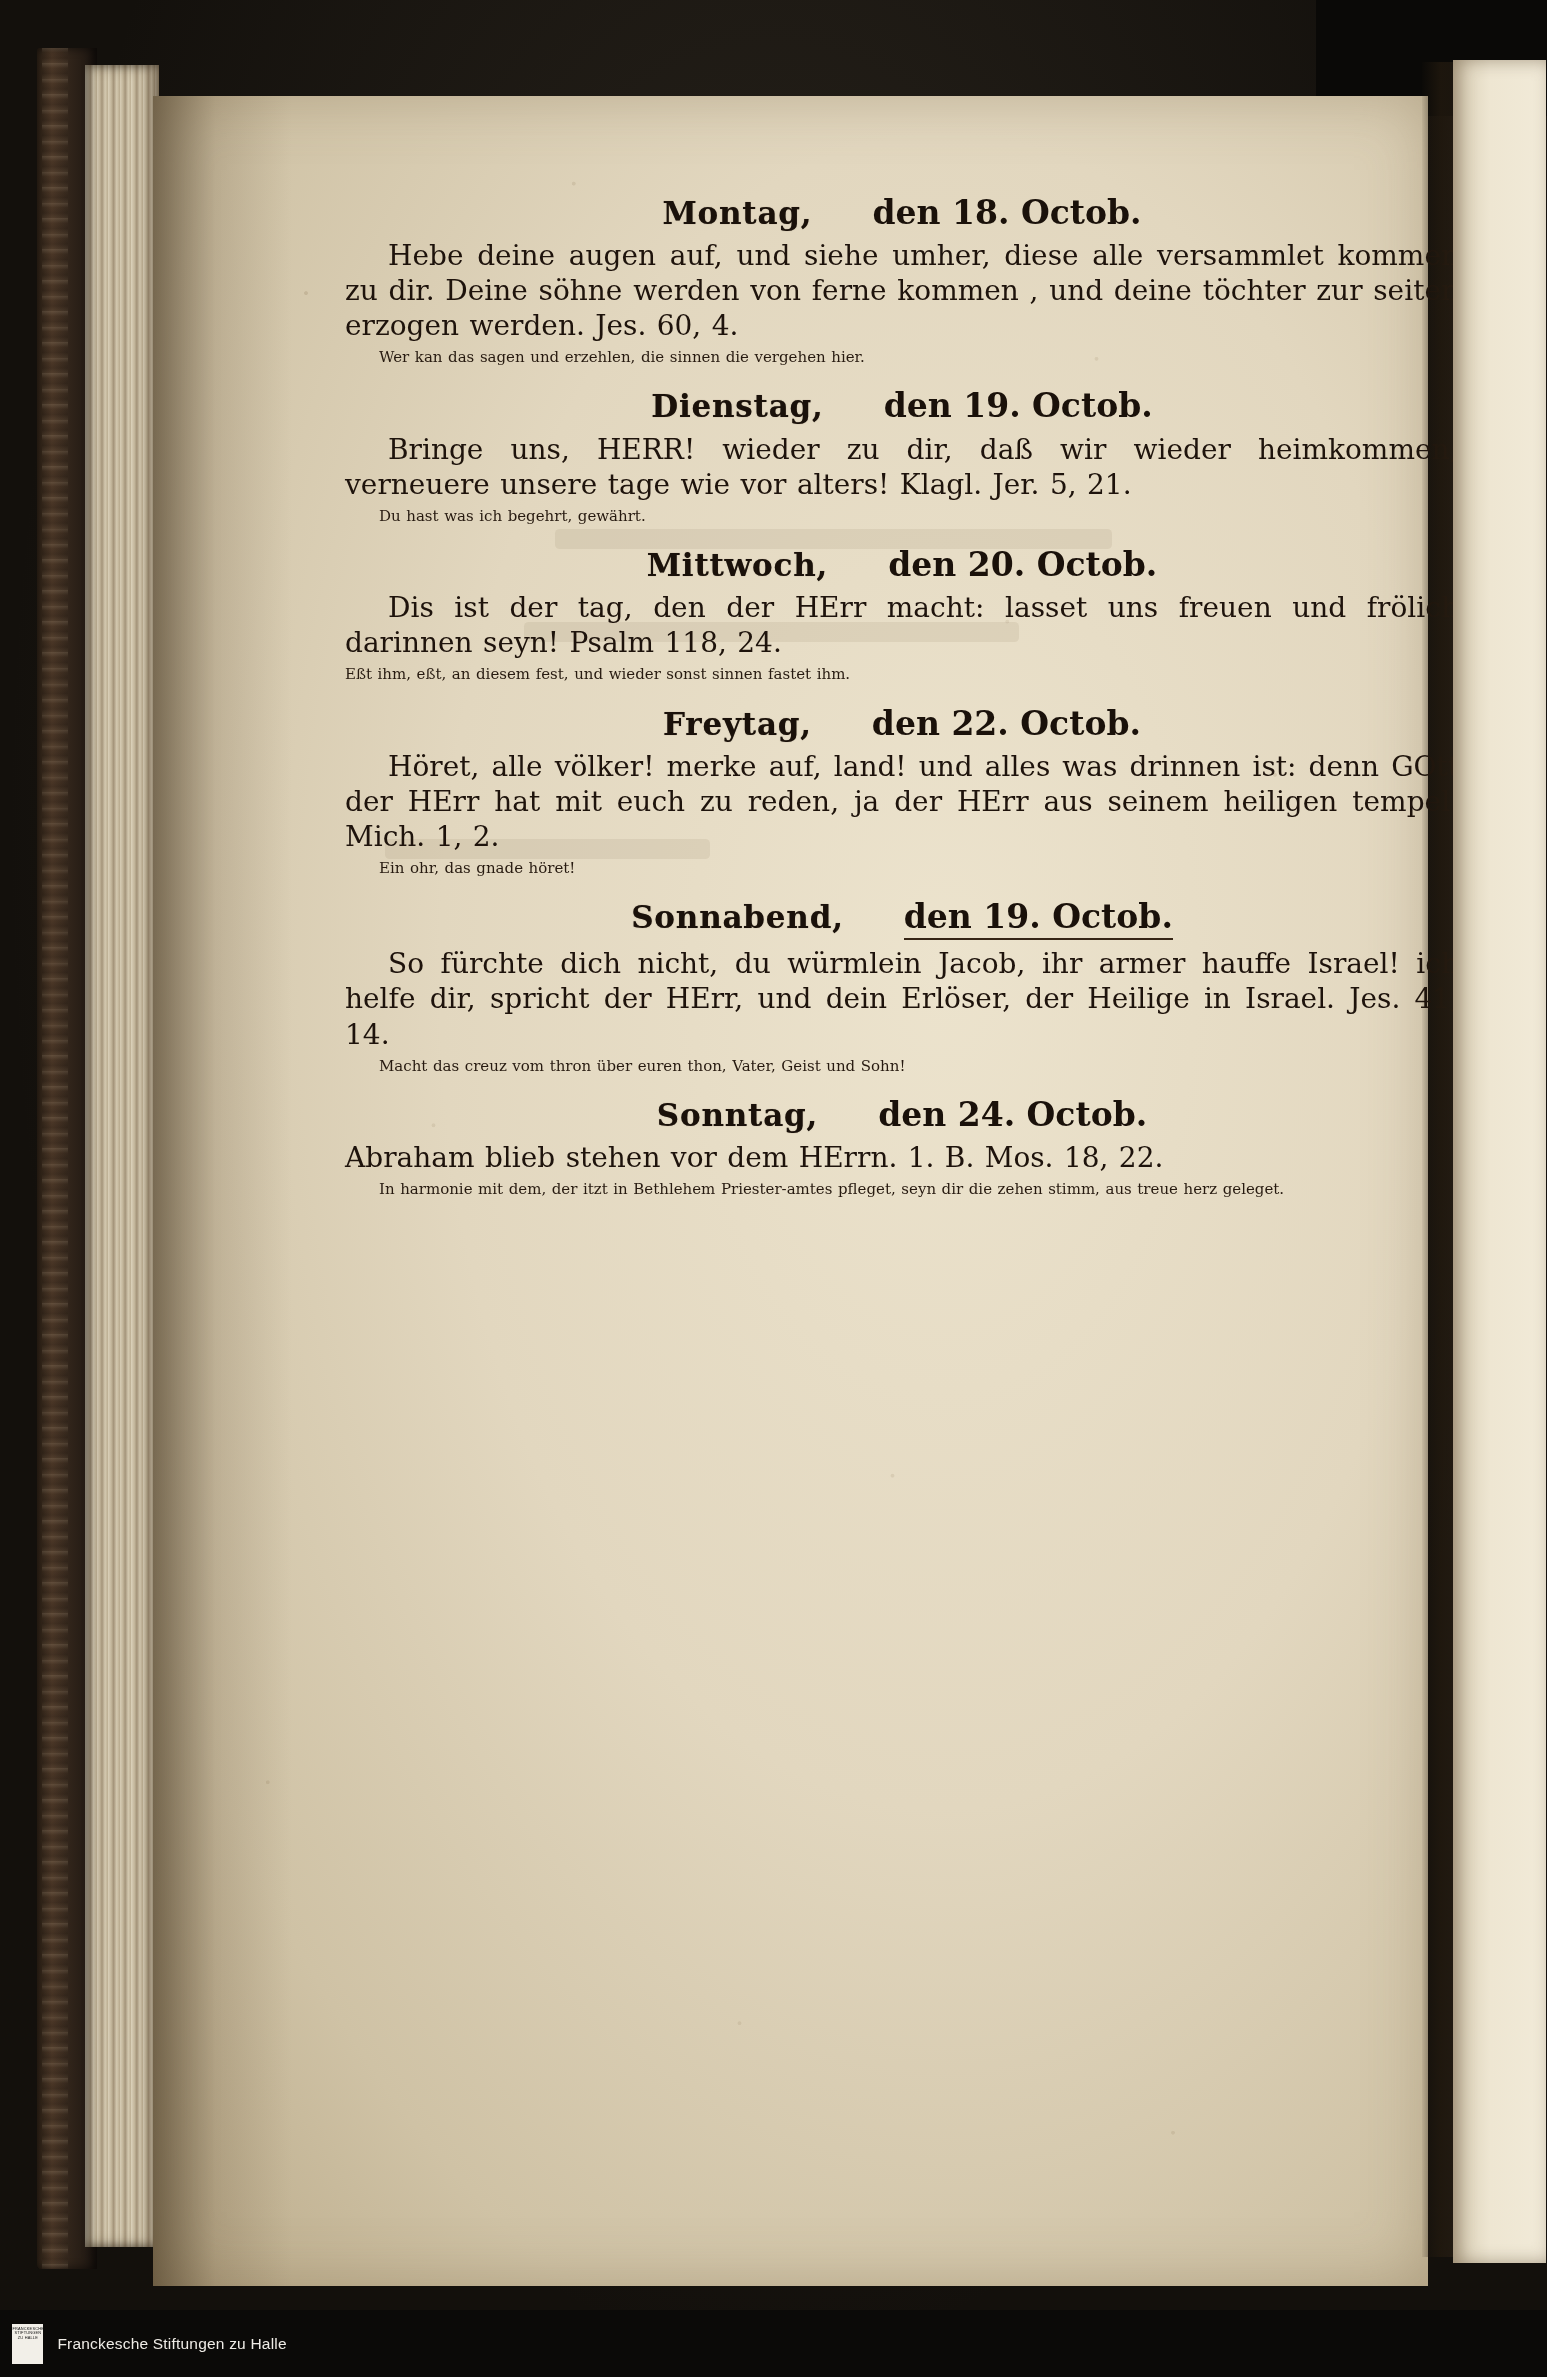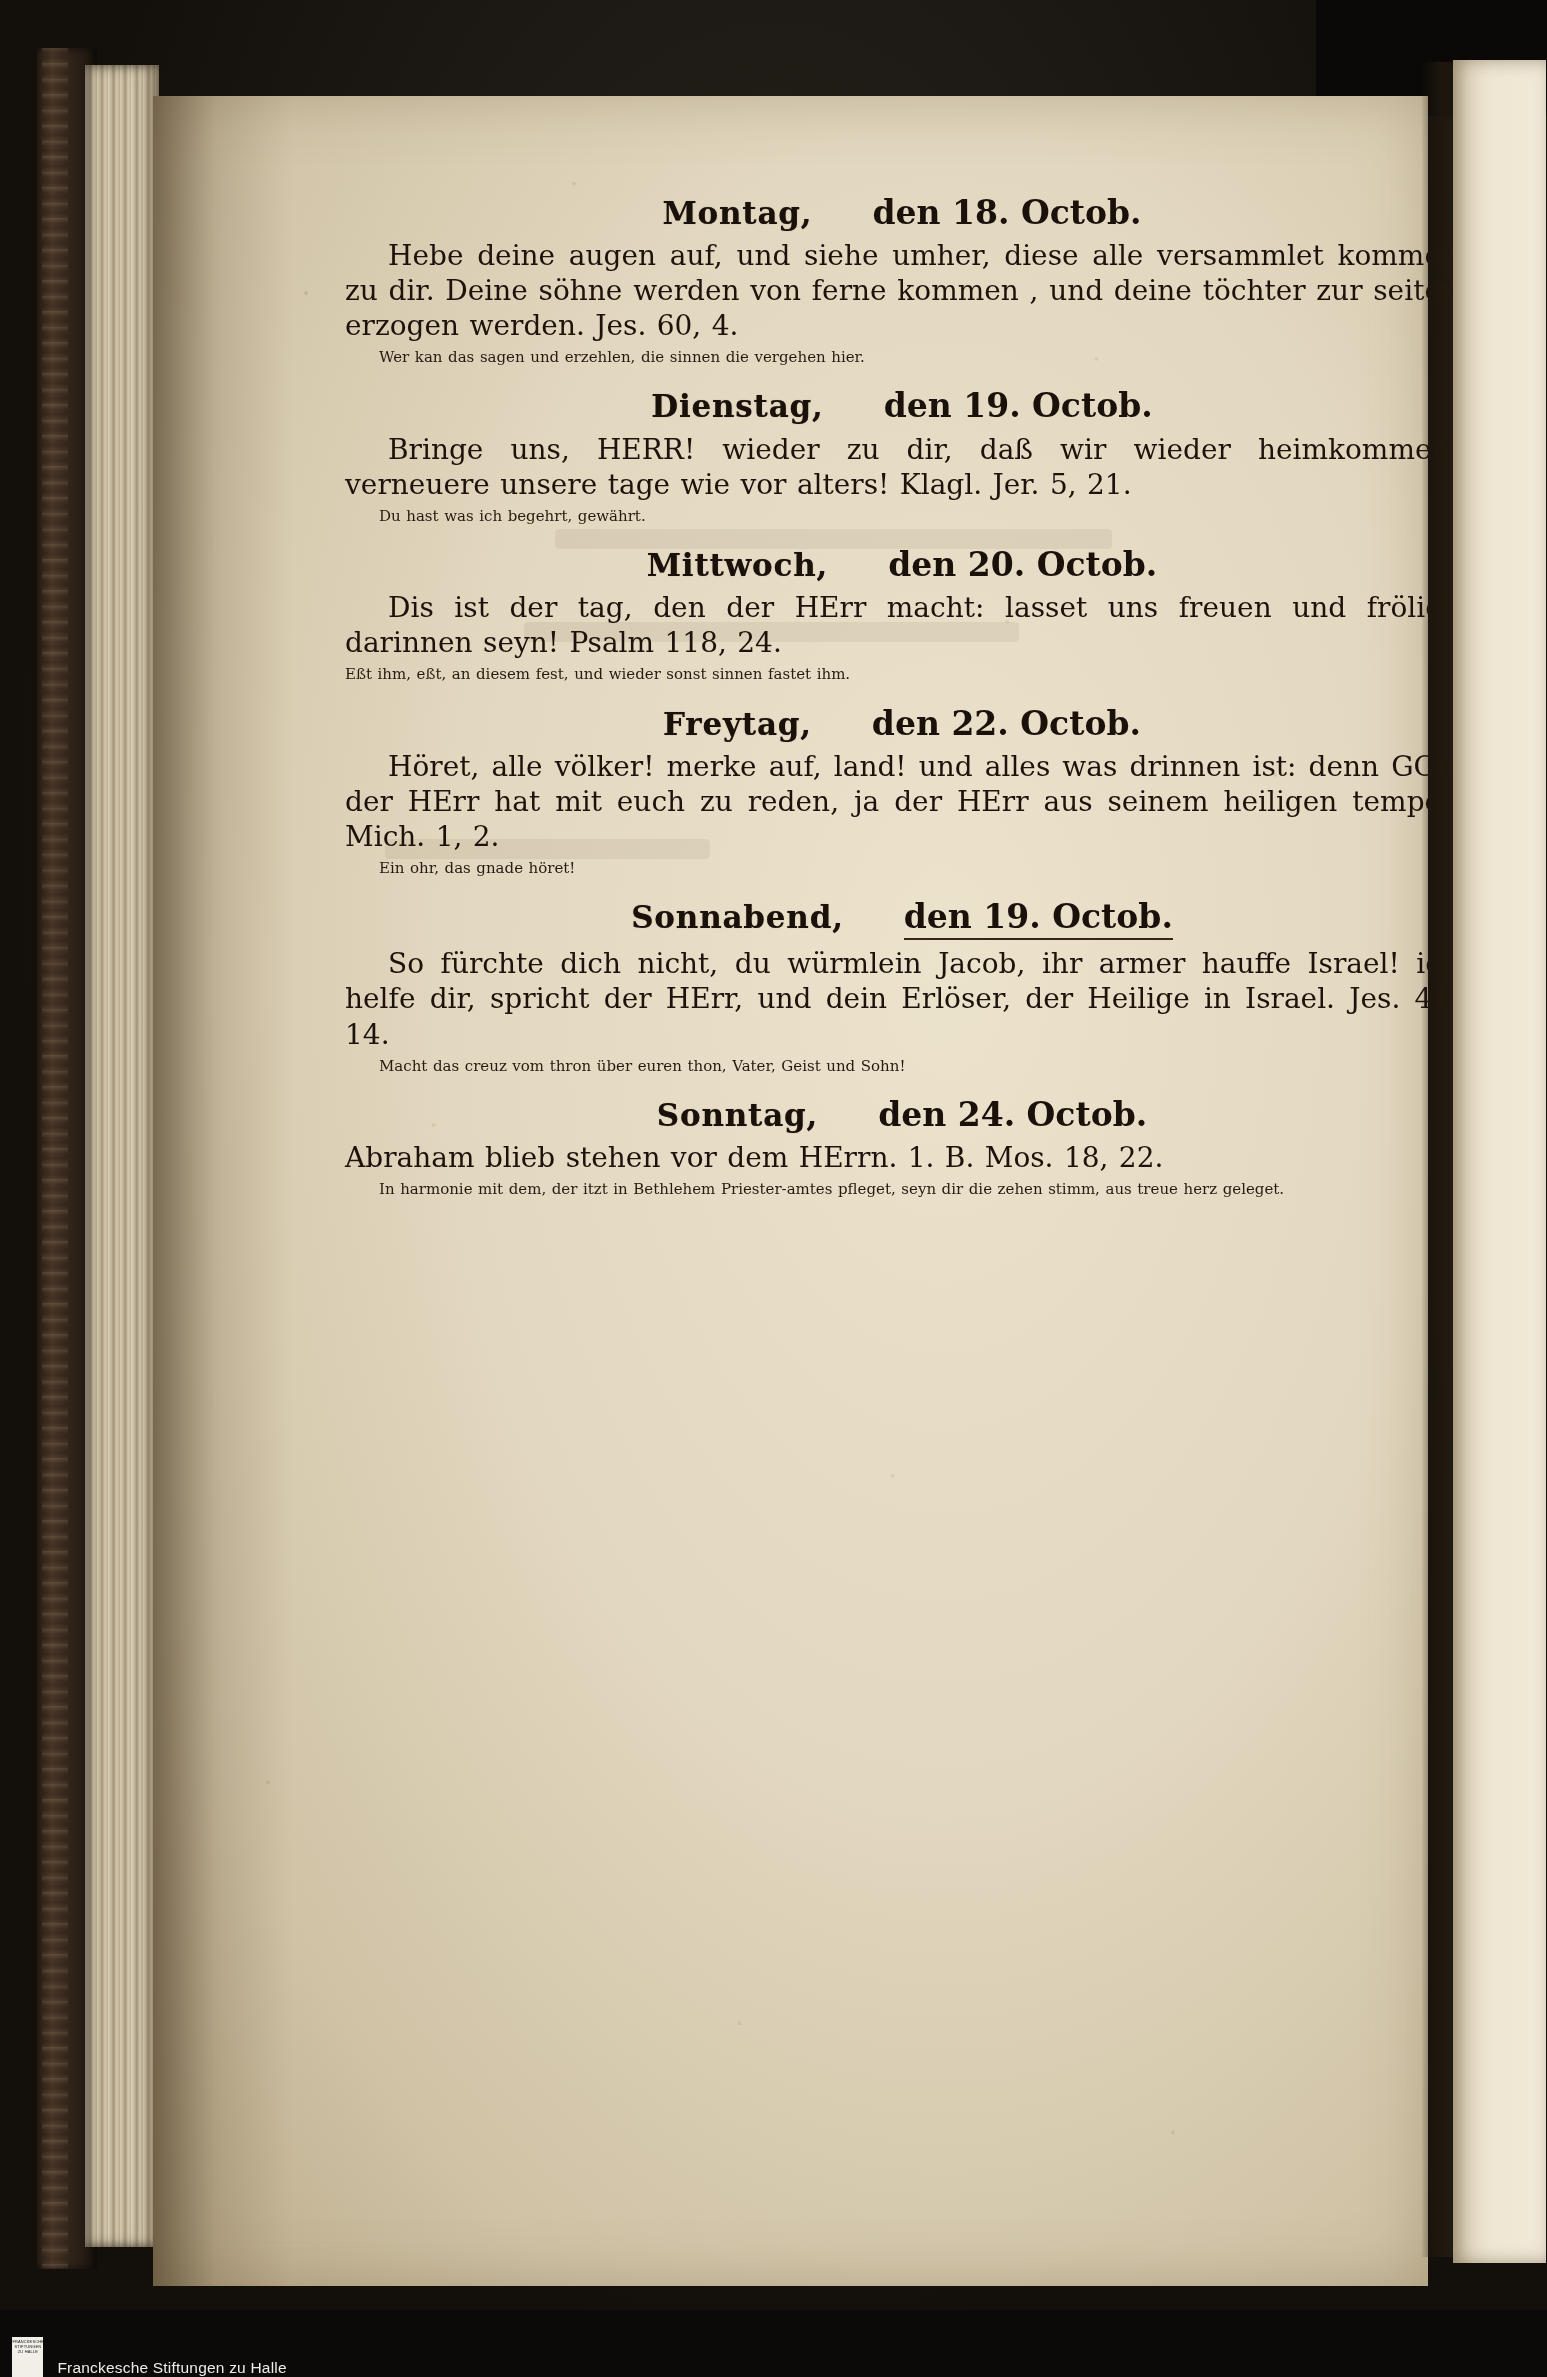--- a/index.html
+++ b/index.html
@@ -210,21 +210,21 @@
     pointer-events: none;
   }
 
   
   .footer-bar {
     position: absolute;
     left: 0; bottom: 0;
     width: 1548px; height: 67px;
     background: #0b0a08;
     display: flex;
-    align-items: flex-end;
+    align-items: center;
     gap: 14px;
     padding-left: 12.4px;
     box-sizing: border-box;
   }
   .footer-logo {
     width: 31px; height: 40px;
     background: #f2efe8;
     color: #111;
     font-family: "Liberation Sans", sans-serif;
     font-size: 3.9px;

